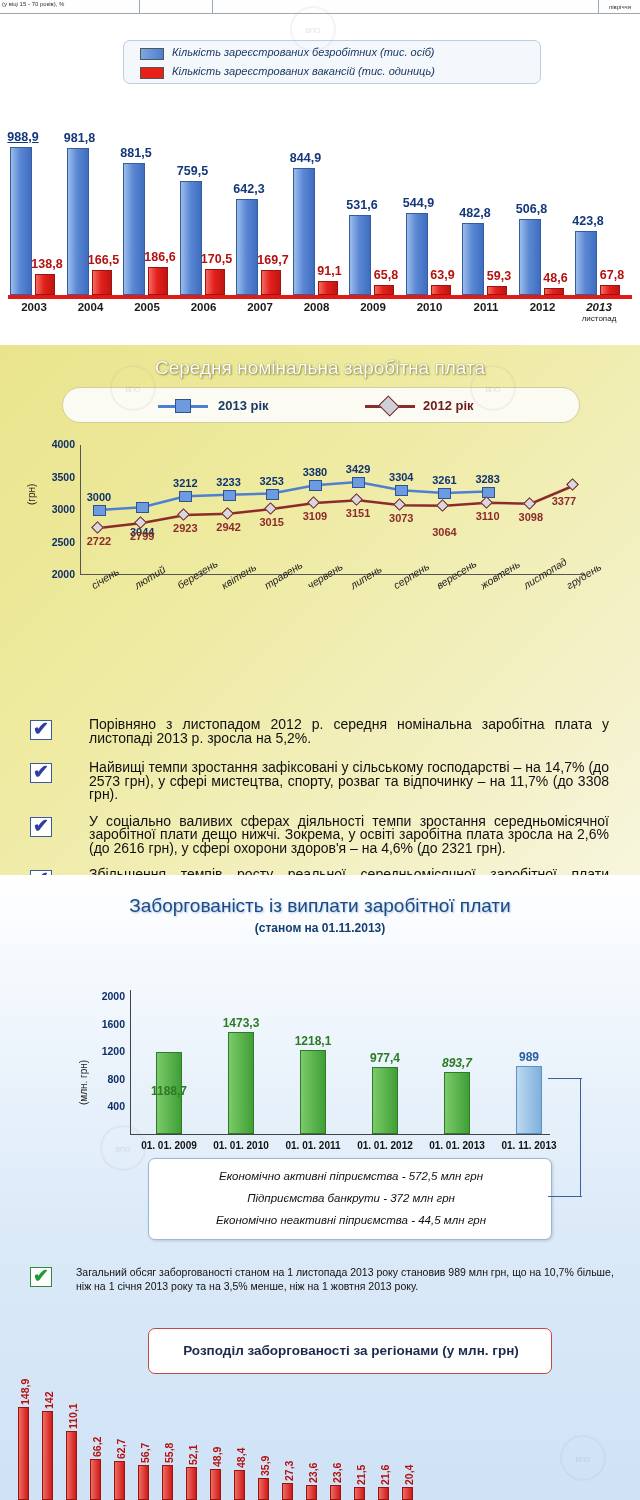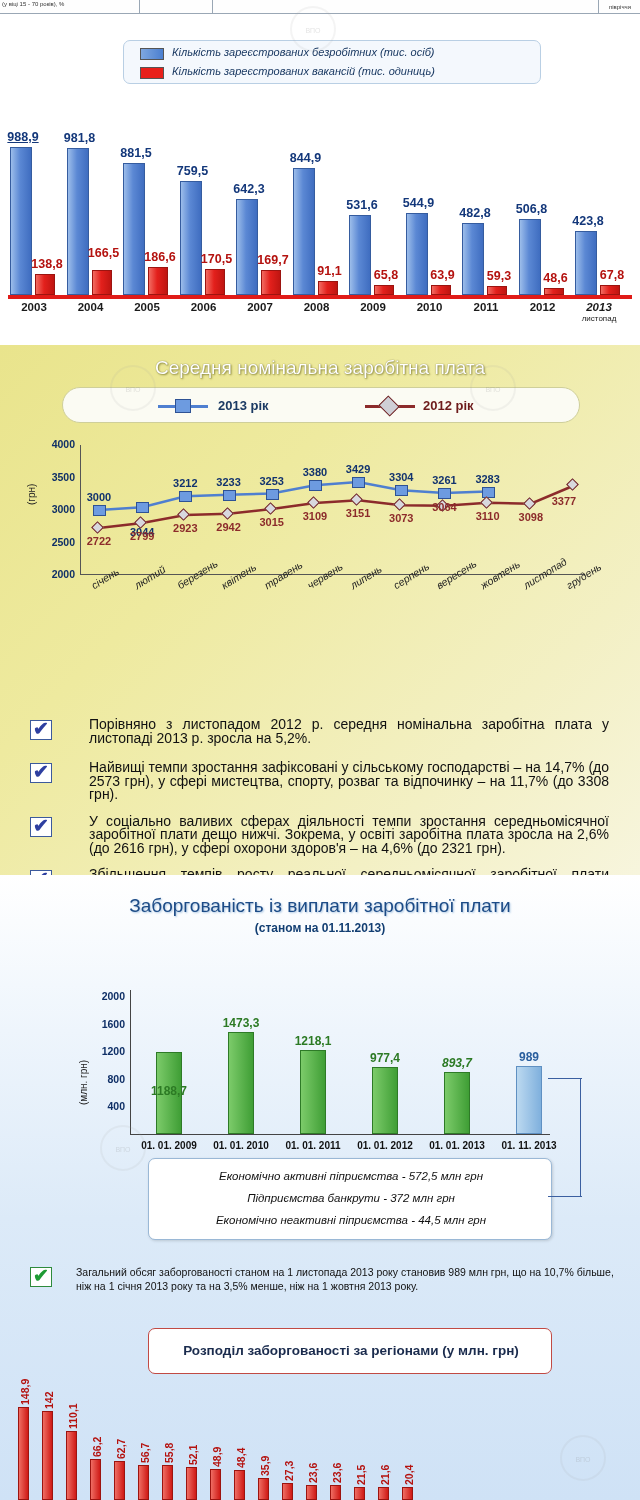--- a/index.html
+++ b/index.html
@@ -183,21 +183,21 @@
         <div class="bluebar" style="height: 148.335px;"></div>
         <div class="blueval" style="bottom: 151.335px; text-decoration: underline;">988,9</div>
         <div class="redbar" style="height: 20.82px;"></div>
         <div class="redval" style="bottom: 23.82px;">138,8</div>
       </div>
       <div class="xlab1" style="left: 8px;">2003</div>
       <div class="col1" style="left: 64.5px;">
         <div class="bluebar" style="height: 147.27px;"></div>
         <div class="blueval" style="bottom: 150.27px;">981,8</div>
         <div class="redbar" style="height: 24.975px;"></div>
-        <div class="redval" style="bottom: 35px;">166,5</div>
+        <div class="redval" style="bottom: 28px;">166,5</div>
       </div>
       <div class="xlab1" style="left: 64.5px;">2004</div>
       <div class="col1" style="left: 121px;">
         <div class="bluebar" style="height: 132.225px;"></div>
         <div class="blueval" style="bottom: 135.225px;">881,5</div>
         <div class="redbar" style="height: 27.99px;"></div>
         <div class="redval" style="bottom: 30.99px;">186,6</div>
       </div>
       <div class="xlab1" style="left: 121px;">2005</div>
       <div class="col1" style="left: 177.5px;">
@@ -315,21 +315,21 @@
       <div class="vlab2" style="left: 147.545px; top: 75.77px; color: rgb(140, 43, 43);">2942</div>
       <div class="pt2" style="left: 190.727px; top: 64.025px; background: rgb(216, 216, 222); border: 1px solid rgb(109, 27, 27); transform: rotate(45deg); width: 9px; height: 9px;"></div>
       <div class="vlab2" style="left: 190.727px; top: 71.025px; color: rgb(140, 43, 43);">3015</div>
       <div class="pt2" style="left: 233.909px; top: 57.915px; background: rgb(216, 216, 222); border: 1px solid rgb(109, 27, 27); transform: rotate(45deg); width: 9px; height: 9px;"></div>
       <div class="vlab2" style="left: 233.909px; top: 64.915px; color: rgb(140, 43, 43);">3109</div>
       <div class="pt2" style="left: 277.091px; top: 55.185px; background: rgb(216, 216, 222); border: 1px solid rgb(109, 27, 27); transform: rotate(45deg); width: 9px; height: 9px;"></div>
       <div class="vlab2" style="left: 277.091px; top: 62.185px; color: rgb(140, 43, 43); text-align: center;">3151</div>
       <div class="pt2" style="left: 320.273px; top: 60.255px; background: rgb(216, 216, 222); border: 1px solid rgb(109, 27, 27); transform: rotate(45deg); width: 9px; height: 9px;"></div>
       <div class="vlab2" style="left: 320.273px; top: 67.255px; color: rgb(140, 43, 43);">3073</div>
       <div class="pt2" style="left: 363.455px; top: 60.84px; background: rgb(216, 216, 222); border: 1px solid rgb(109, 27, 27); transform: rotate(45deg); width: 9px; height: 9px;"></div>
-      <div class="vlab2" style="left: 363.455px; top: 56px; color: rgb(140, 43, 43);">3064</div>
+      <div class="vlab2" style="left: 363.455px; top: 81px; color: rgb(140, 43, 43);">3064</div>
       <div class="pt2" style="left: 406.636px; top: 57.85px; background: rgb(216, 216, 222); border: 1px solid rgb(109, 27, 27); transform: rotate(45deg); width: 9px; height: 9px;"></div>
       <div class="vlab2" style="left: 406.636px; top: 64.85px; color: rgb(140, 43, 43);">3110</div>
       <div class="pt2" style="left: 449.818px; top: 58.63px; background: rgb(216, 216, 222); border: 1px solid rgb(109, 27, 27); transform: rotate(45deg); width: 9px; height: 9px;"></div>
       <div class="vlab2" style="left: 449.818px; top: 65.63px; color: rgb(140, 43, 43);">3098</div>
       <div class="pt2" style="left: 493px; top: 40.495px; background: rgb(216, 216, 222); border: 1px solid rgb(109, 27, 27); transform: rotate(45deg); width: 9px; height: 9px;"></div>
       <div class="vlab2" style="left: 483px; top: 50.495px; color: rgb(140, 43, 43);">3377</div>
       <div class="mlab2" style="left: 8px; top: 136px;">січень</div>
       <div class="mlab2" style="left: 51.1818px; top: 136px;">лютий</div>
       <div class="mlab2" style="left: 94.3636px; top: 136px;">березень</div>
       <div class="mlab2" style="left: 137.545px; top: 136px;">квітень</div>

